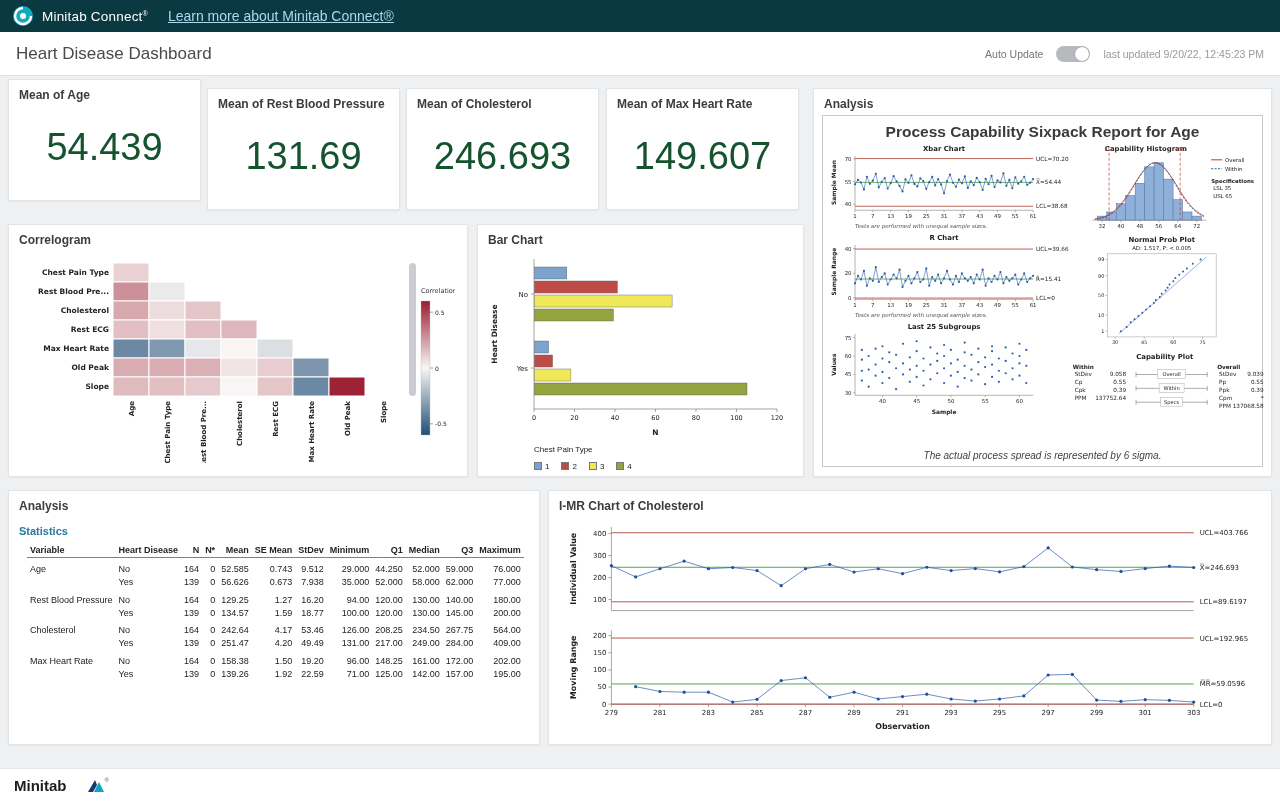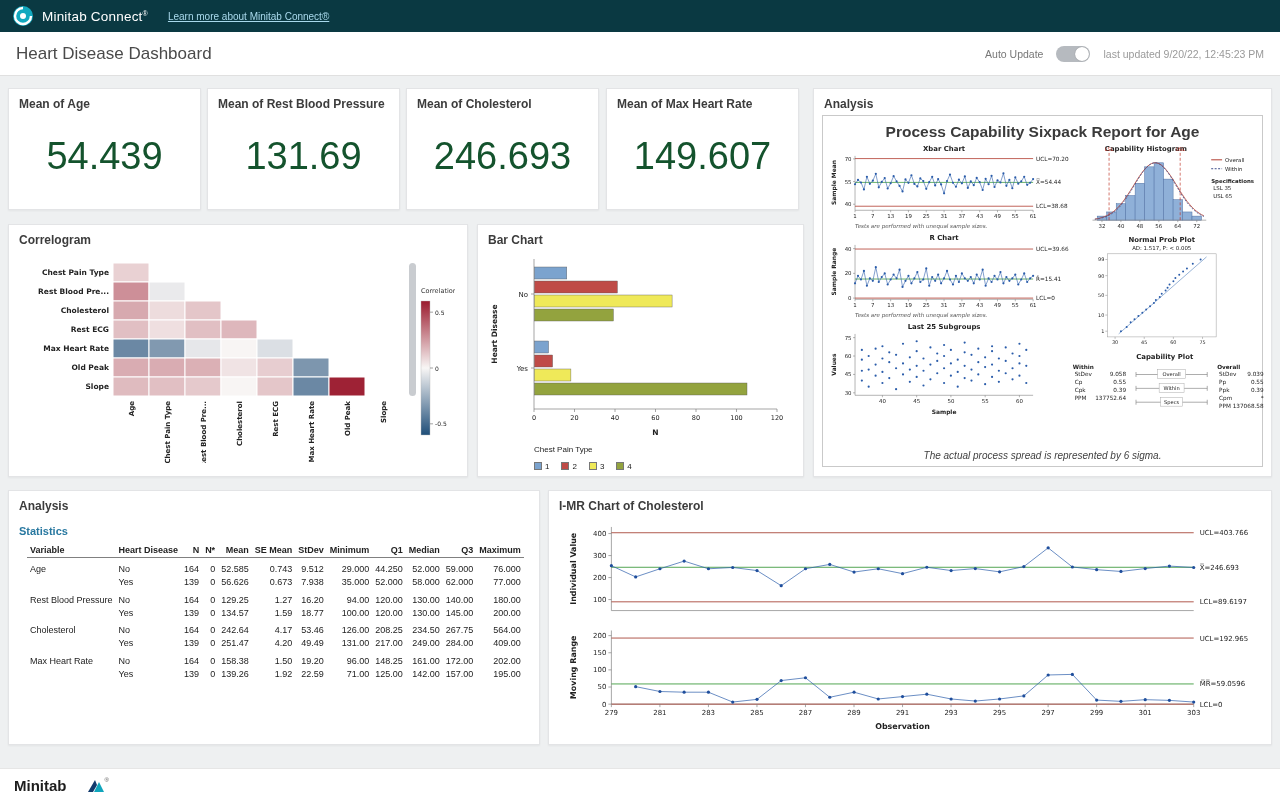--- a/index.html
+++ b/index.html
@@ -3,32 +3,32 @@
 <meta charset="utf-8">
 <style>
   *{margin:0;padding:0;box-sizing:border-box;}
   html,body{width:1280px;height:802px;}
   body{font-family:"Liberation Sans",sans-serif;background:#eef0f1;position:relative;overflow:hidden;}
   svg{font-family:"DejaVu Sans",sans-serif;}
   .topbar{position:absolute;top:0;left:0;right:0;height:32px;background:#0a3942;display:flex;align-items:center;padding:0 12px;}
   .logo{margin-right:8px;display:block;}
   .brand{color:#fff;font-size:13.5px;letter-spacing:.2px;}
   .brand sup{font-size:7px;}
-  .tb-link{color:#a9d9ec;font-size:10px;text-decoration:underline;margin-left:20px;}
+  .tb-link{color:#a9d9ec;font-size:14px;text-decoration:underline;margin-left:20px;}
   .hdr{position:absolute;top:32px;left:0;right:0;height:44px;background:#fff;border-bottom:1px solid #e0e0e0;display:flex;align-items:center;padding:0 16px;}
   .hdr-title{font-size:17px;color:#4a4a4a;}
   .hdr-right{margin-left:auto;display:flex;align-items:center;gap:13px;}
   .au-label{font-size:10.5px;color:#777;}
   .toggle{width:34px;height:16px;border-radius:8px;background:#b6babf;position:relative;cursor:pointer;}
   .toggle .knob{position:absolute;right:1px;top:1px;width:14px;height:14px;border-radius:50%;background:#fff;box-shadow:0 0 1px rgba(0,0,0,.4);}
   .lu{font-size:10.5px;color:#9a9a9a;}
   .panel{position:absolute;background:#fff;border:1px solid #e3e4e6;box-shadow:0 1px 2px rgba(0,0,0,.05);overflow:hidden;}
   .ptitle{font-size:12px;font-weight:600;color:#3c3c3c;padding:8px 10px 4px;}
   .kpi-value{font-size:38px;color:#14532d;text-align:center;margin-top:20px;}
-  .kpi1{left:8px;top:88px;width:193px;height:122px;}
+  .kpi1{left:8px;top:79px;width:193px;height:122px;}
   .kpi2{left:207px;top:88px;width:193px;height:122px;}
   .kpi3{left:406px;top:88px;width:193px;height:122px;}
   .kpi4{left:606px;top:88px;width:193px;height:122px;}
   .sixpackp{left:813px;top:88px;width:459px;height:389px;}
   .correlogramp{left:8px;top:224px;width:460px;height:253px;}
   .barchartp{left:477px;top:224px;width:327px;height:253px;}
   .statsp{left:8px;top:490px;width:532px;height:255px;}
   .imrp{left:548px;top:490px;width:724px;height:255px;}
   .report{margin:0 8px 8px;border:1px solid #c9c9c9;height:352px;position:relative;}
   .report-title{text-align:center;font-size:15.5px;font-weight:700;color:#3a3a3a;padding:7px 0 2px;}

